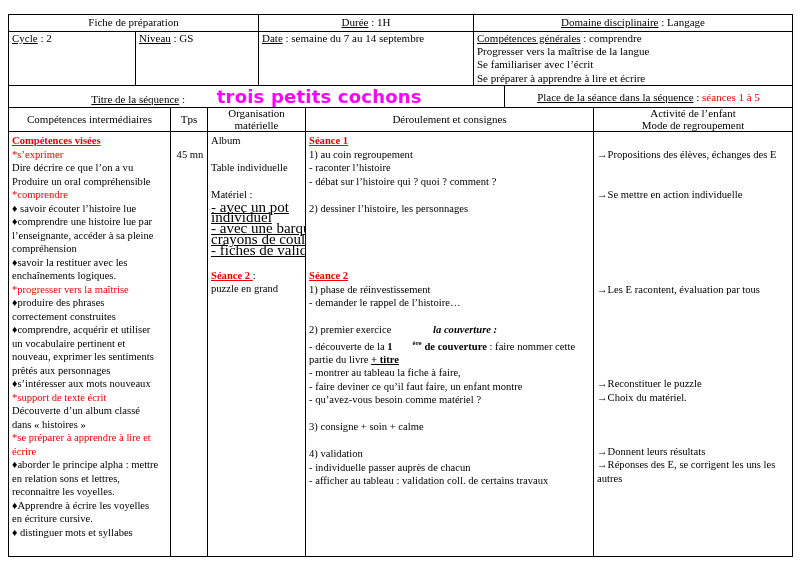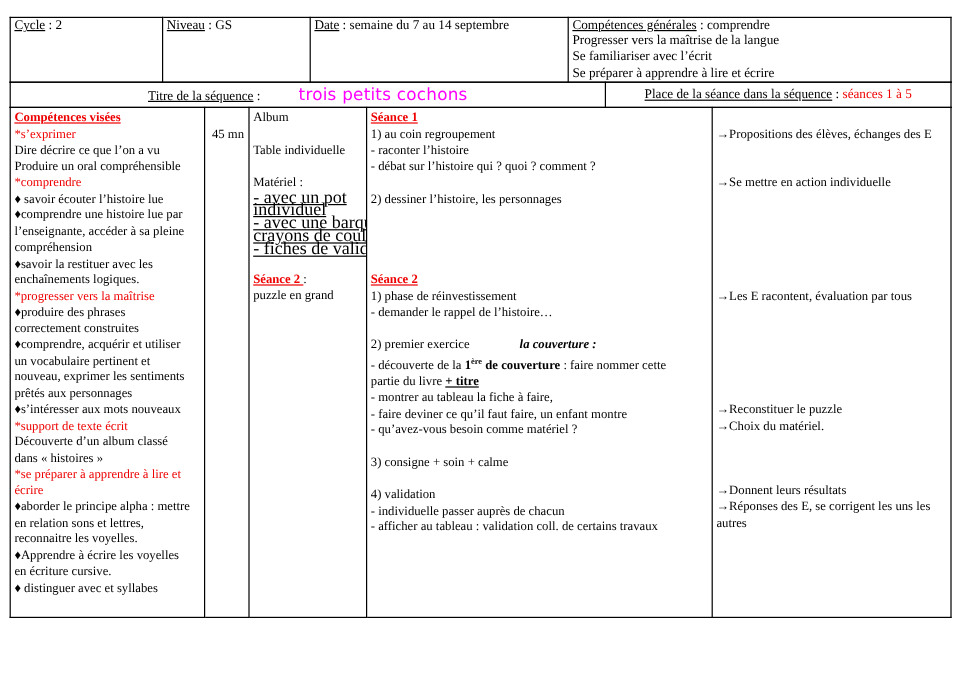--- a/index.html
+++ b/index.html
@@ -11,53 +11,64 @@
   .t2,.t3{margin-top:-1px;}
   td{border:1px solid #000;padding:0;vertical-align:top;overflow:hidden;}
   
   .toprow td{font-size:11px;line-height:13.2px;}
   .r1 td{height:16px;text-align:center;vertical-align:middle;}
   .r2 td{height:53px;padding:0 0 0 3px;}
   .u{text-decoration:underline;}
   
   .r3 td{height:20px;text-align:center;vertical-align:middle;font-size:11px;}
   .mag{color:var(--magenta);font-family:"DejaVu Sans",sans-serif;
-       font-weight:normal;font-size:14px;letter-spacing:.2px;margin-left:29px;}
+       font-weight:bold;font-size:18px;letter-spacing:.2px;margin-left:29px;}
   .redtxt{color:var(--red);}
   
   .hr td{height:20px;text-align:center;vertical-align:middle;
          font-size:11px;line-height:11.5px;}
   
   .body td{height:422px;font-size:10.6px;line-height:13.5px;}
   .cellpad{padding:2px 1px 0 3px;}
   .ln{min-height:13.5px;white-space:nowrap;}
   .ln.sm{font-size:15px;line-height:10.8px;min-height:10.8px;text-decoration:underline;}
   .red{color:var(--red);}
   .rbu{color:var(--red);font-weight:bold;text-decoration:underline;text-align:right;}
   .b{font-weight:bold;}
   .bi{font-weight:bold;font-style:italic;margin-left:39px;}
   .bu{font-weight:bold;text-decoration:underline;text-align:center;}
-  .bsup{font-weight:bold;font-size:7px;vertical-align:super;}
+  .bsup{font-weight:bold;font-size:7px;vertical-align:super;margin-left:20px;}
   .ar{font-weight:bold;}
   .tpscell{text-align:center;margin-top:30px;}
 </style>
 </head>
 <body>
 
 <div class="page">
   <div class="sheet">
 
     <table class="t1 toprow">
       <colgroup>
           <col style="width:127px">
           <col style="width:123px">
           <col style="width:215px">
           <col style="width:319px">
         </colgroup>
       <tbody>
+          <tr class="r1">
+        <td colspan="2">
+          <span>Fiche de préparation</span>
+        </td>
+        <td>
+          <span class="u">Durée</span><span> : 1H</span>
+        </td>
+        <td>
+          <span class="u">Domaine disciplinaire</span><span> : Langage</span>
+        </td>
+      </tr>
       <tr class="r2">
         <td>
           <span class="u">Cycle</span><span> :  2</span>
         </td>
         <td>
           <span class="u">Niveau</span><span> : GS</span>
         </td>
         <td>
           <span class="u">Date</span><span> : semaine du 7 au 14 septembre</span>
         </td>
@@ -90,20 +101,33 @@
 
     <table class="t3">
       <colgroup>
           <col style="width:162px">
           <col style="width:37px">
           <col style="width:98px">
           <col style="width:288px">
           <col style="width:199px">
         </colgroup>
       <tbody>
+          <tr class="hr">
+        <td>Compétences intermédiaires</td>
+        <td>Tps</td>
+        <td>
+          <div>Organisation</div>
+          <div>matérielle</div>
+        </td>
+        <td>Déroulement et consignes</td>
+        <td>
+          <div>Activité de l’enfant</div>
+          <div>Mode de regroupement</div>
+        </td>
+      </tr>
       <tr class="body">
         <td class="cellpad">
               <div class="ln"><span class="rbu">Compétences visées</span></div>
               <div class="ln"><span class="red">*s’exprimer</span></div>
               <div class="ln"><span>Dire décrire ce que l’on a vu</span></div>
               <div class="ln"><span>Produire un oral compréhensible</span></div>
               <div class="ln"><span class="red">*comprendre</span></div>
               <div class="ln"><span>♦ savoir écouter l’histoire lue</span></div>
               <div class="ln"><span>♦comprendre une histoire lue par</span></div>
               <div class="ln"><span>l’enseignante, accéder à sa pleine</span></div>
@@ -121,21 +145,21 @@
               <div class="ln"><span class="red">*support de texte écrit</span></div>
               <div class="ln"><span>Découverte d’un album classé</span></div>
               <div class="ln"><span>dans « histoires »</span></div>
               <div class="ln"><span class="red">*se préparer à apprendre à lire et</span></div>
               <div class="ln"><span class="red">écrire</span></div>
               <div class="ln"><span>♦aborder le principe alpha : mettre</span></div>
               <div class="ln"><span>en relation sons et lettres,</span></div>
               <div class="ln"><span>reconnaitre les voyelles.</span></div>
               <div class="ln"><span>♦Apprendre à écrire les voyelles</span></div>
               <div class="ln"><span>en écriture cursive.</span></div>
-              <div class="ln"><span>♦ distinguer avec et syllabes</span></div>
+              <div class="ln"><span>♦ distinguer mots et syllabes</span></div>
             </td>
         <td class="cellpad tpscell">
               <div class="ln">&nbsp;</div>
               <div class="ln"><span>45 mn</span></div>
             </td>
         <td class="cellpad">
               <div class="ln"><span>Album</span></div>
               <div class="ln">&nbsp;</div>
               <div class="ln"><span>Table individuelle</span></div>
               <div class="ln">&nbsp;</div>

